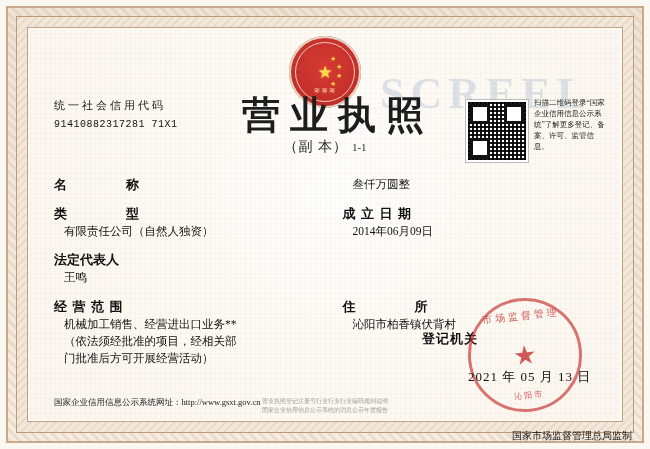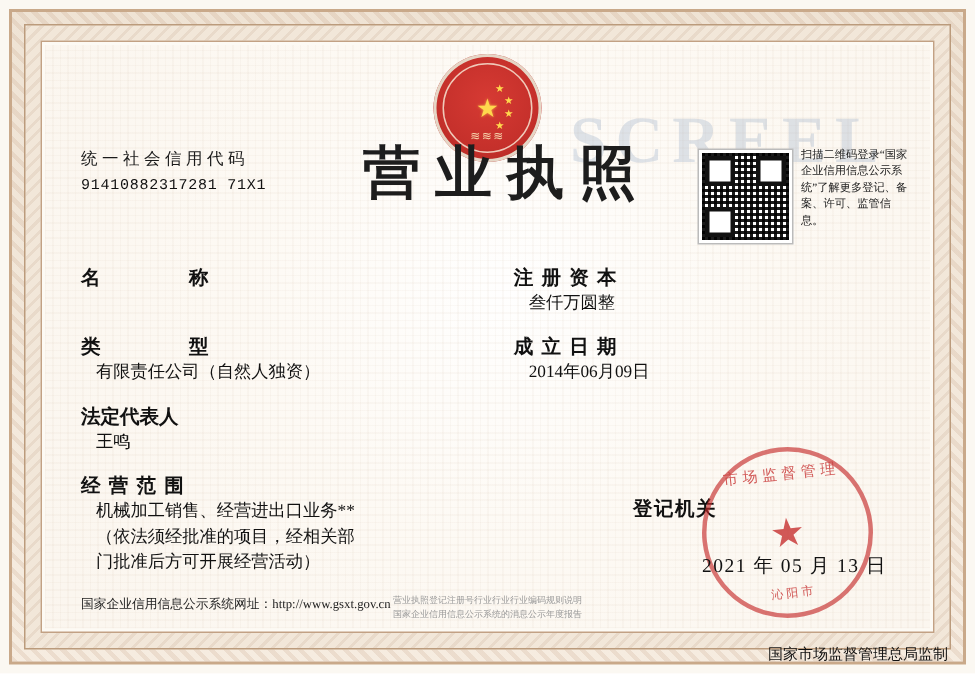--- a/index.html
+++ b/index.html
@@ -358,29 +358,31 @@
     </div>
 
     <div class="qr">
       <div class="corner c1"></div>
       <div class="corner c2"></div>
       <div class="corner c3"></div>
     </div>
     <div class="qr-note">扫描二维码登录“国家企业信用信息公示系统”了解更多登记、备案、许可、监管信息。</div>
 
     <div class="title">营业执照</div>
+    <div class="subtitle">
+      <span>（副 本）</span><span class="num">1-1</span>
+    </div>
 
     <div class="fields">
 
       <div class="row">
         <div class="col-left">
           <div class="label sp5">名　　称</div>
         </div>
         <div class="col-right">
-          <div class="label sp4">注册资本</div>
           <div class="value">叁仟万圆整</div>
         </div>
       </div>
 
       <div class="row">
         <div class="col-left">
           <div class="label sp5">类　　型</div>
           <div class="value">有限责任公司（自然人独资）</div>
         </div>
         <div class="col-right">
@@ -394,20 +396,24 @@
           <div class="label sp3">法定代表人</div>
           <div class="value">王鸣</div>
         </div>
       </div>
 
       <div class="row">
         <div class="col-left">
           <div class="label sp4">经营范围</div>
           <div class="value wrap">机械加工销售、经营进出口业务**（依法须经批准的项目，经相关部门批准后方可开展经营活动）</div>
         </div>
+        <div class="col-right">
+          <div class="label sp5">住　　所</div>
+          <div class="value">沁阳市柏香镇伏背村</div>
+        </div>
       </div>
 
     </div>
 
     <div class="registry">登记机关</div>
 
     <div class="seal">
       <div class="arc-top">市场监督管理</div>
       <div class="seal-star">★</div>
       <div class="arc-bottom">沁阳市</div>

